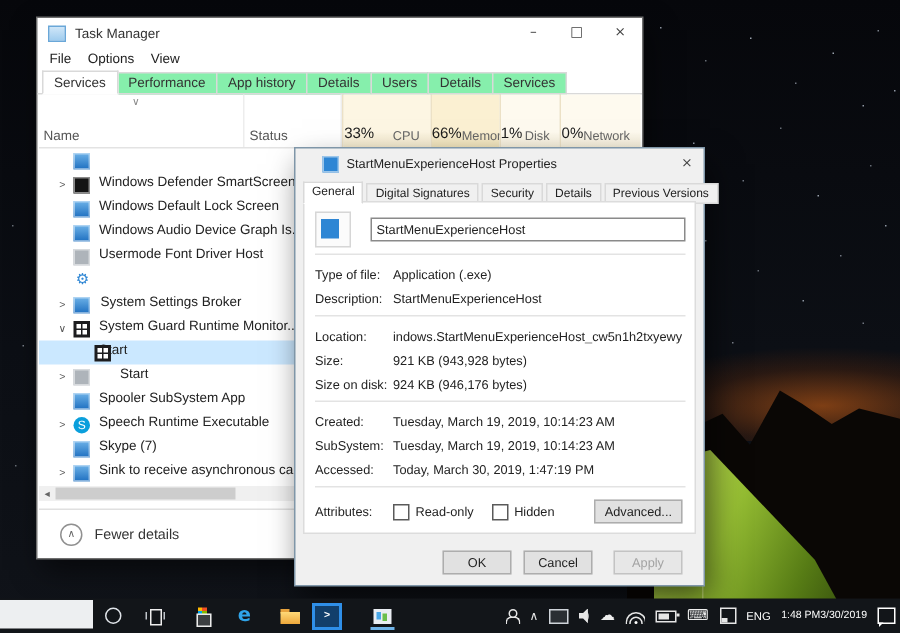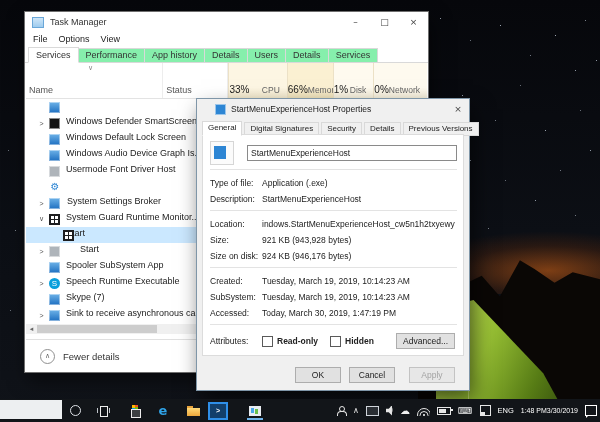--- a/index.html
+++ b/index.html
@@ -86,21 +86,21 @@
   .bigic{width:22px;height:22px;background:#fbfbfb;border:1px solid #d6d6d6;position:relative;flex:none;}
   .bigic::before{content:"";position:absolute;left:3px;top:4px;width:12px;height:13px;background:#2e86d4;}
   .file-input{flex:1;margin-left:13px;height:14px;border:1px solid #8a8a8a;background:#fff;font-size:8.5px;color:#222;
     display:flex;align-items:center;padding:0 3px;white-space:nowrap;overflow:hidden;}
   .sep{border:0;border-top:1px solid #e3e3e3;margin:4px 0 8px;}
   .frow{display:flex;font-size:8.5px;color:#222;margin-bottom:6px;line-height:10px;}
   .flabel{width:52px;flex:none;color:#222;}
   .fvalue{white-space:nowrap;overflow:hidden;}
   .attr-row{display:flex;align-items:center;font-size:8.5px;color:#222;margin-top:2px;}
   .cb{width:9px;height:9px;border:1px solid #5a5a5a;background:#fff;margin-right:4px;flex:none;}
-  .cb-lab{margin-right:12px;font-weight:bold;}
+  .cb-lab{margin-right:12px;}
   .btn{min-width:46px;height:16px;background:#e1e1e1;border:1px solid #adadad;font-size:8.5px;color:#222;
     display:inline-flex;align-items:center;justify-content:center;box-sizing:border-box;padding:0 6px;}
   .btn.disabled{color:#a3a3a3;border-color:#c3c3c3;background:#e7e7e7;}
   .adv-btn{margin-left:auto;margin-right:2px;}
   .dlg-buttons{position:absolute;right:14px;bottom:7px;display:flex;gap:8px;}
   .dlg-buttons .btn.apply{margin-left:6px;}
 
   
   .taskbar{position:absolute;left:0;bottom:0;width:600px;height:23px;background:#121519;}
   .searchbox{position:absolute;left:0;top:1px;width:62px;height:19px;background:#edeff1;}

